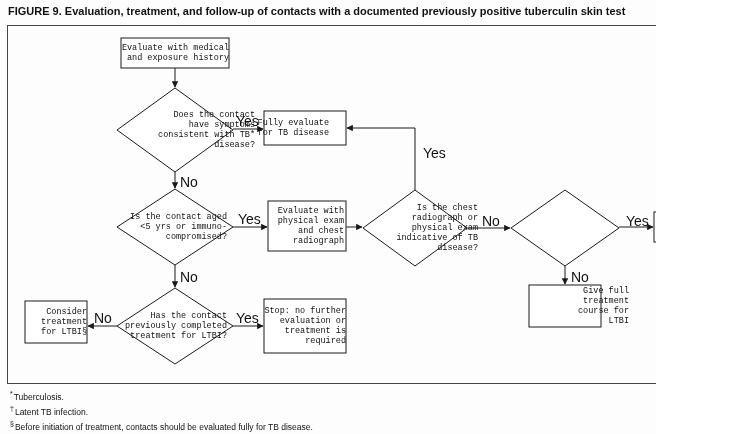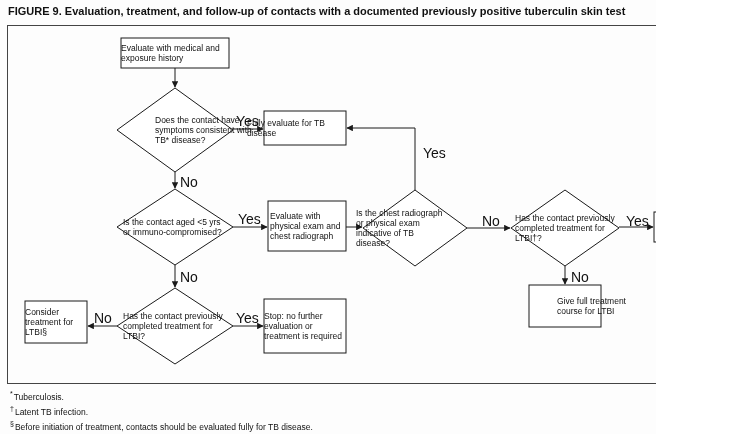--- a/index.html
+++ b/index.html
@@ -23,23 +23,24 @@
   .layer {
     position: absolute;
     left: 0; top: 0;
     width: 736px; height: 434px;
   }
   .node-label {
     position: absolute;
     display: flex;
     align-items: center;
     justify-content: center;
-    text-align: left;
+    text-align: right;
     font-size: 8.5px;
     line-height: 1.18;
+    font-family: Liberation Mono, monospace;
   }
   .edge-label {
     position: absolute;
     font-size: 14px;
   }
   .footnotes {
     position: absolute;
     left: 10px;
     top: 388px;
     font-size: 8.5px;
@@ -92,22 +93,21 @@
     <line x1="565" y1="266" x2="565" y2="284" stroke="#1a1a1a" marker-end="url(#arrow)"></line>
     <line x1="233" y1="326" x2="263" y2="326" stroke="#1a1a1a" marker-end="url(#arrow)"></line>
     <line x1="117" y1="326" x2="88" y2="326" stroke="#1a1a1a" marker-end="url(#arrow)"></line>
   </svg>
 
   <div class="node-label" style="left:121px; top:38px; width:108px; height:30px;">Evaluate with medical and exposure history</div>
   <div class="node-label" style="left:114px; top:90px; width:100px; height:80px;margin-left:41px;">Does the contact have symptoms consistent with TB* disease?</div>
   <div class="node-label" style="left:247px; top:111px; width:82px; height:34px;">Fully evaluate for TB disease</div>
   <div class="node-label" style="left:123px; top:191px; width:104px; height:72px;">Is the contact aged &lt;5 yrs or immuno-compromised?</div>
   <div class="node-label" style="left:270px; top:201px; width:74px; height:50px;">Evaluate with physical exam and chest radiograph</div>
-  <div class="node-label" style="left:356px; top:192px; width:92px; height:72px;">Is the chest radiograph or physical exam indicative of TB disease?</div>
-  <div class="node-label" style="left:515px; top:192px; width:100px; height:72px;">Has the contact previously completed treatment for LTBI†?</div>
+  <div class="node-label" style="left:386px; top:192px; width:92px; height:72px;">Is the chest radiograph or physical exam indicative of TB disease?</div>
   <div class="node-label" style="left:529px; top:285px; width:72px; height:42px;padding-left:28px;">Give full treatment course for LTBI</div>
   <div class="node-label" style="left:123px; top:290px; width:104px; height:72px;">Has the contact previously completed treatment for LTBI?</div>
   <div class="node-label" style="left:264px; top:299px; width:82px; height:54px;border-radius:7px;">Stop: no further evaluation or treatment is required</div>
   <div class="node-label" style="left:25px; top:301px; width:62px; height:42px;">Consider treatment for LTBI§</div>
 
   <span class="edge-label" style="left:236px; top:113px;">Yes</span>
   <span class="edge-label" style="left:180px; top:174px;">No</span>
   <span class="edge-label" style="left:238px; top:211px;">Yes</span>
   <span class="edge-label" style="left:180px; top:269px;">No</span>
   <span class="edge-label" style="left:423px; top:145px;">Yes</span>

